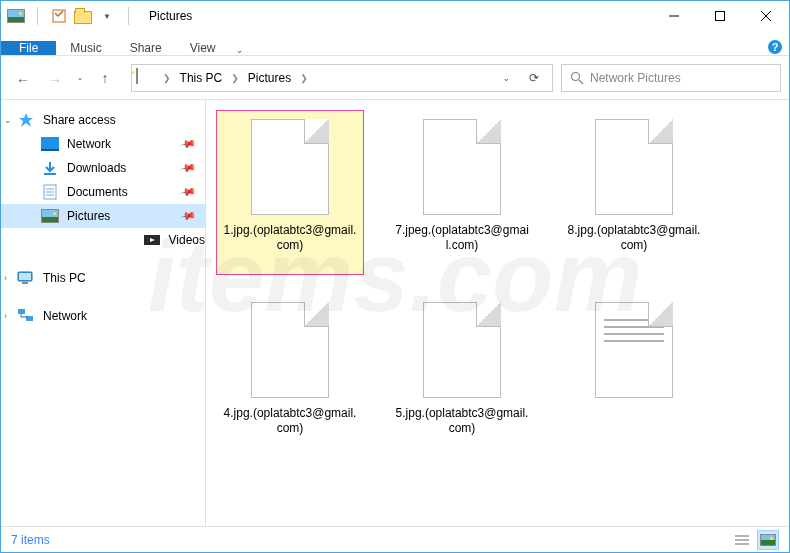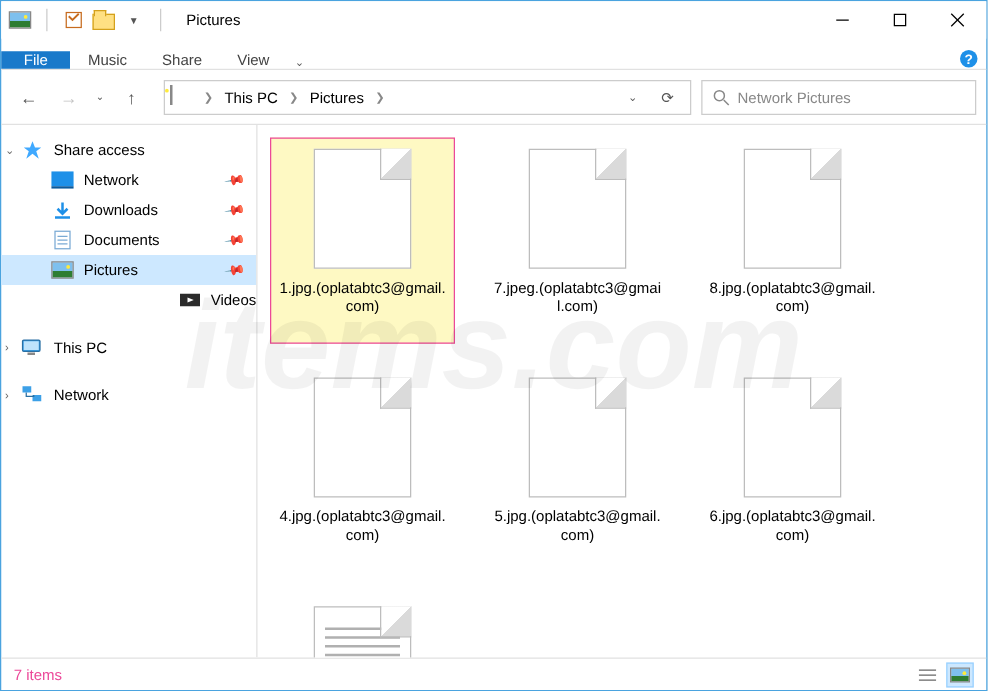--- a/index.html
+++ b/index.html
@@ -41,21 +41,21 @@
   .content { flex: 1; padding: 10px 10px; display: flex; flex-wrap: wrap; align-content: flex-start; gap: 18px 24px; }
   .fileitem { width: 148px; height: 165px; display: flex; flex-direction: column; align-items: center; text-align: center; font-size: 12px; padding-top: 8px; gap: 8px; border: 1px solid transparent; }
   .fileitem.selected { background: #fef9c3; border: 1px solid #ec4899; }
   .file-icon { width: 78px; height: 96px; position: relative; }
   .blank-page { width: 78px; height: 96px; background: #fff; border: 1px solid #bdbdbd; position: relative; }
   .blank-page::before { content: ""; position: absolute; top: -1px; right: -1px; width: 24px; height: 24px; background: linear-gradient(135deg, #fff 50%, #dadada 50%); border-left: 1px solid #bdbdbd; border-bottom: 1px solid #bdbdbd; }
   .text-page { width: 78px; height: 96px; background: #fff; border: 1px solid #bdbdbd; position: relative; display: flex; flex-direction: column; padding: 16px 8px 8px 8px; gap: 5px; }
   .text-page .line { height: 2px; background: #b0b0b0; }
   .text-page::before { content: ""; position: absolute; top: -1px; right: -1px; width: 24px; height: 24px; background: linear-gradient(135deg, #fff 50%, #dadada 50%); border-left: 1px solid #bdbdbd; border-bottom: 1px solid #bdbdbd; }
   .fname { padding: 0 4px; word-break: break-all; line-height: 1.25; }
-  .statusbar { height: 26px; border-top: 1px solid #e1e1e1; display: flex; align-items: center; padding: 0 10px; font-size: 12px; color: #ec4899; }
+  .statusbar { height: 26px; border-top: 1px solid #e1e1e1; display: flex; align-items: center; padding: 0 10px; font-size: 12px; color: #3b82f6; }
   .view-toggles { margin-left: auto; display: flex; gap: 4px; align-items: center; }
   .vt { width: 22px; height: 20px; display: flex; align-items: center; justify-content: center; border: 1px solid transparent; }
   .vt.active { background: #cde8ff; border: 1px solid #99d1ff; }
   .watermark { position: absolute; top: 0; left: 0; width: 100%; height: 100%; pointer-events: none; display: flex; align-items: center; justify-content: center; color: rgba(0,0,0,0.05); font-size: 100px; font-weight: bold; font-style: italic; z-index: 1; }
   .img-thumb { width:18px; height:14px; background: linear-gradient(to bottom,#7ec0ee 55%,#2e7d32 55%); border:1px solid #888; position: relative; }
   .img-thumb::after { content:""; position:absolute; top:2px; right:2px; width:3px; height:3px; background:#ffeb3b; border-radius:50%; }
   .folder-small { width:18px; height:13px; background:#ffe083; border:1px solid #d4a11c; position:relative; top:1px; }
   .folder-small::before { content:""; position:absolute; top:-4px; left:0; width:8px; height:4px; background:#ffe083; border:1px solid #d4a11c; border-bottom:none; }
   svg { display: block; }
 </style>
@@ -262,26 +262,20 @@
           <div class="fname">4.jpg.(oplatabtc3@gmail.com)</div>
         </div>
         <div class="fileitem">
           <div class="file-icon">
             <div class="blank-page"></div>
           </div>
           <div class="fname">5.jpg.(oplatabtc3@gmail.com)</div>
         </div>
         <div class="fileitem">
           <div class="file-icon">
-            <div class="blank-page"></div>
-          </div>
-          <div class="fname">6.jpg.(oplatabtc3@gmail.com)</div>
-        </div>
-        <div class="fileitem">
-          <div class="file-icon">
             <div class="text-page">
               <div class="line"></div>
               <div class="line"></div>
               <div class="line"></div>
               <div class="line"></div>
             </div>
           </div>
         </div>
       </div>
   </div>

